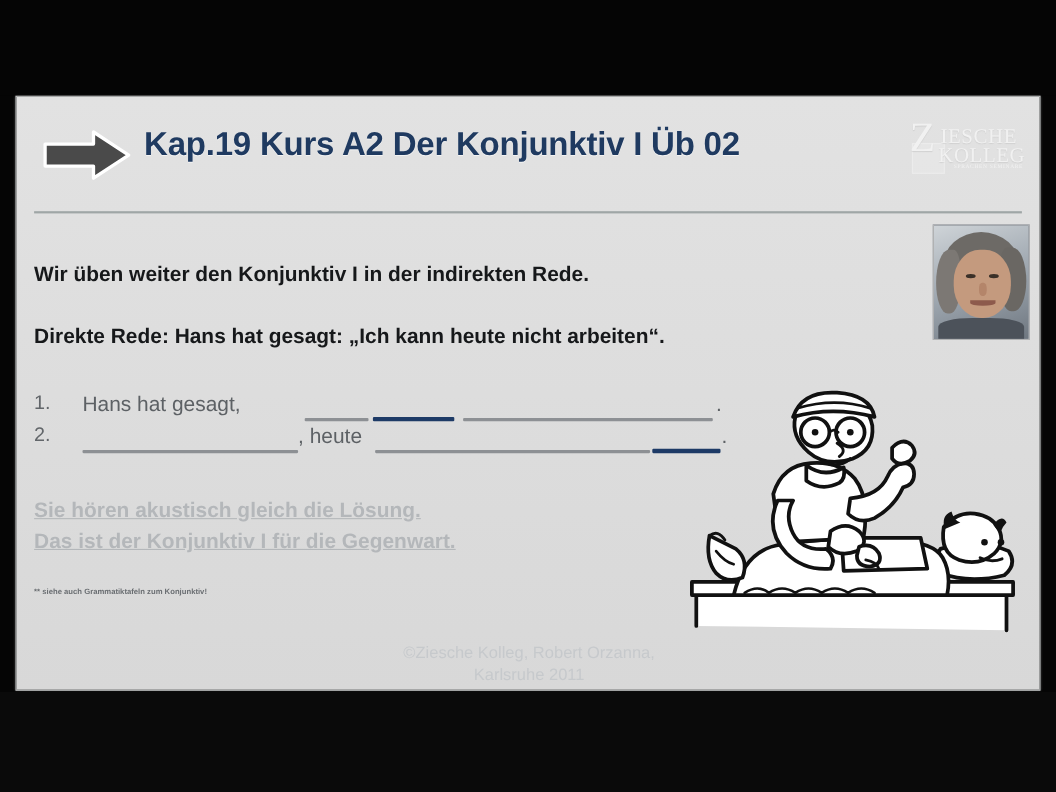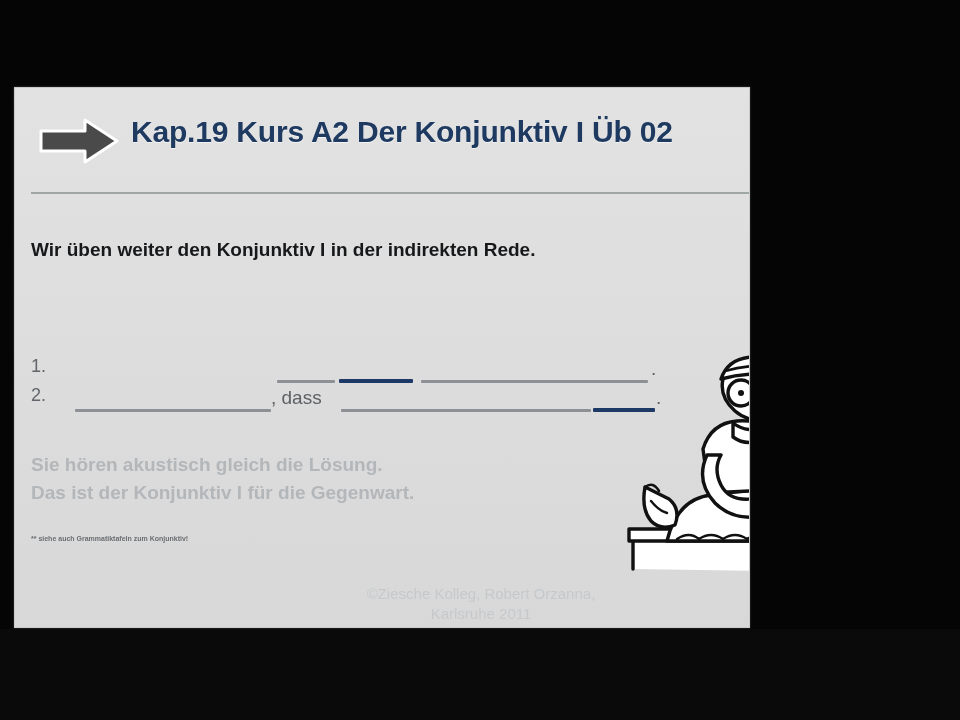--- a/index.html
+++ b/index.html
@@ -21,21 +21,21 @@
     width: 960px;
     height: 720px;
     background: #050505;
   }
 
   
   #slide {
     position: absolute;
     left: 14px;
     top: 87px;
-    width: 736px;
+    width: 932px;
     height: 541px;
     background: #dcdcdc;
     background: linear-gradient(180deg, #e2e2e2 0%, #dedede 40%, #d8d8d8 100%);
     border: 1px solid #c9cbcb;
     box-shadow: 0 0 2px rgba(255,255,255,0.25);
     box-sizing: border-box;
     overflow: hidden;
   }
 
   
@@ -216,20 +216,21 @@
     color: #5d6165;
   }
 
   
   .faded-line {
     position: absolute;
     font-size: 19px;
     font-weight: bold;
     color: #b4b7ba;
     white-space: nowrap;
+    text-decoration: underline;
   }
   #faded-1 { left: 16px; top: 366px; }
   #faded-2 { left: 16px; top: 394px; text-align: right; }
 
   #footnote {
     position: absolute;
     left: 16px;
     top: 447px;
     font-size: 7px;
     font-weight: bold;
@@ -310,36 +311,38 @@
       <div class="p-face"></div>
       <div class="p-eyeL"></div>
       <div class="p-eyeR"></div>
       <div class="p-nose"></div>
       <div class="p-mouth"></div>
       <div class="p-body"></div>
     </div>
 
     <div class="body-text" id="intro-line">Wir üben weiter den Konjunktiv I in der indirekten Rede.</div>
 
+    <div class="body-text" id="direkte-line">Direkte Rede: Hans hat gesagt: „Ich kann heute nicht arbeiten“.</div>
 
 
     <div id="exercises">
 
       <div class="ex-row">
         <span class="ex-num">1.</span>
+        <span class="ex-word" style="left:60px; top:2px;">Hans hat gesagt,</span>
         <span class="blank" style="left:262px; top:24px; width:58px;"></span>
         <span class="blank blue" style="left:324px; top:23px; width:74px;"></span>
         <span class="blank" style="left:406px; top:24px; width:227px;"></span>
         <span class="ex-dot" style="left:636px; top:2px;">.</span>
       </div>
 
       <div class="ex-row">
         <span class="ex-num">2.</span>
         <span class="blank" style="left:60px; top:24px; width:196px;"></span>
-        <span class="ex-word" style="left:256px; top:2px;">, dass</span>
+        <span class="ex-word" style="left:256px; top:2px;">, heute</span>
         <span class="blank" style="left:326px; top:24px; width:250px;"></span>
         <span class="blank blue" style="left:578px; top:23px; width:62px;"></span>
         <span class="ex-dot" style="left:641px; top:2px;">.</span>
       </div>
     </div>
 
     <div class="faded-line" id="faded-1">Sie hören akustisch gleich die Lösung.</div>
     <div class="faded-line" id="faded-2">Das ist der Konjunktiv I für die Gegenwart.</div>
 
     <div id="footnote">** siehe auch Grammatiktafeln zum Konjunktiv!</div>

